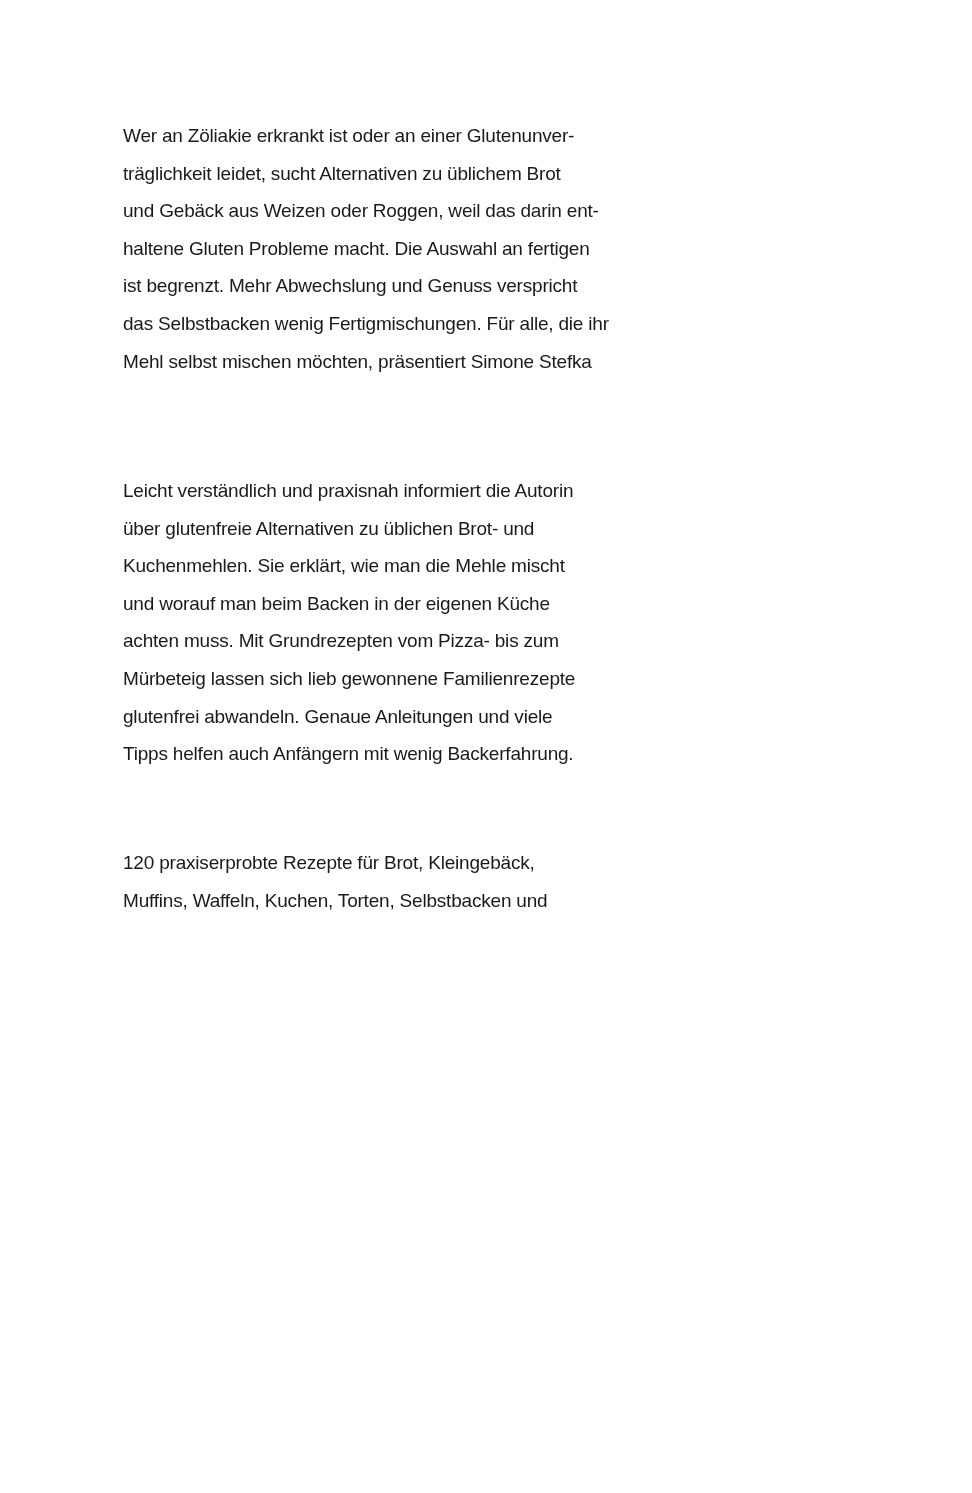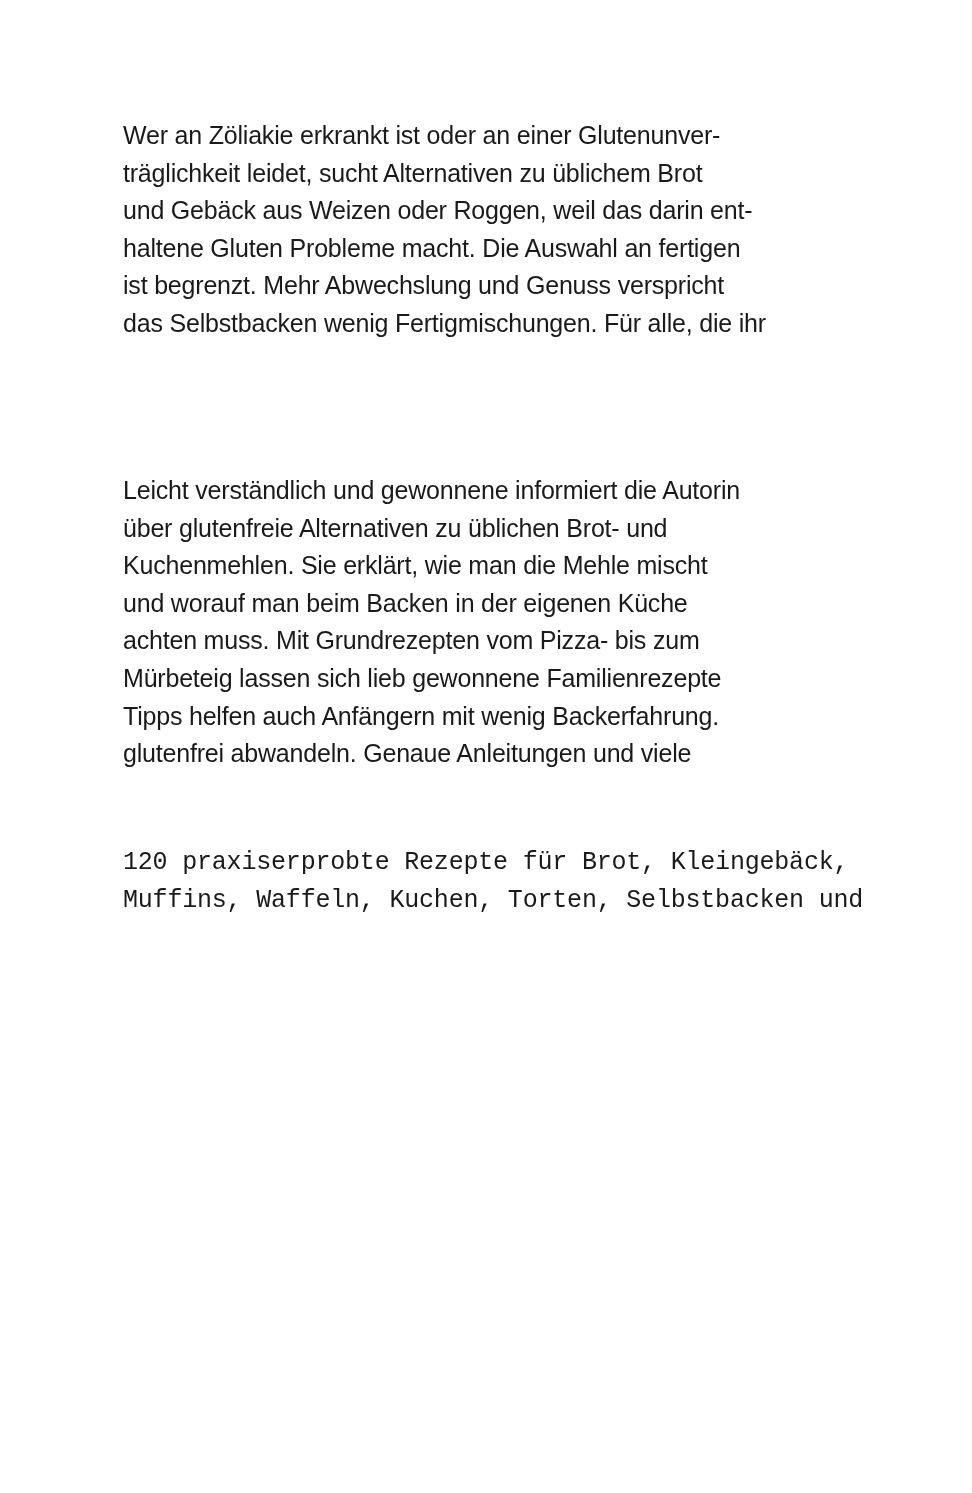--- a/index.html
+++ b/index.html
@@ -18,57 +18,58 @@
       left: 0; top: 0;
       width: 972px;
       height: 1493px;
       background: #ffffff;
     }
     .text-block {
       position: absolute;
       left: 123px;
       width: 760px;
       font-family: "Liberation Sans", "DejaVu Sans", sans-serif;
-      font-size: 25px;
+      font-size: 19px;
       color: #1a1a1a;
       letter-spacing: -0.2px;
     }
     .line {
       display: block;
       height: 37.6px;
       line-height: 37.6px;
       white-space: nowrap;
     }
     #para1 { top: 117px; }
     #para2 { top: 472px; }
-    #para3 { top: 844px; font-family: Liberation Mono, monospace; }
+    #para3 { top: 844px; }
   </style>
 </head>
 <body>
 
 <div class="page">
 
   <div class="text-block" id="para1">
     <span class="line">Wer an Zöliakie erkrankt ist oder an einer Glutenunver-</span>
     <span class="line">träglichkeit leidet, sucht Alternativen zu üblichem Brot</span>
     <span class="line">und Gebäck aus Weizen oder Roggen, weil das darin ent-</span>
     <span class="line">haltene Gluten Probleme macht. Die Auswahl an fertigen</span>
     <span class="line">ist begrenzt. Mehr Abwechslung und Genuss verspricht</span>
     <span class="line">das Selbstbacken wenig Fertigmischungen. Für alle, die ihr</span>
+    <span class="line">Mehl selbst mischen möchten, präsentiert Simone Stefka</span>
   </div>
 
   <div class="text-block" id="para2">
-    <span class="line">Leicht verständlich und gewonnene informiert die Autorin</span>
+    <span class="line">Leicht verständlich und praxisnah informiert die Autorin</span>
     <span class="line">über glutenfreie Alternativen zu üblichen Brot- und</span>
     <span class="line">Kuchenmehlen. Sie erklärt, wie man die Mehle mischt</span>
     <span class="line">und worauf man beim Backen in der eigenen Küche</span>
     <span class="line">achten muss. Mit Grundrezepten vom Pizza- bis zum</span>
     <span class="line">Mürbeteig lassen sich lieb gewonnene Familienrezepte</span>
+    <span class="line">glutenfrei abwandeln. Genaue Anleitungen und viele</span>
     <span class="line">Tipps helfen auch Anfängern mit wenig Backerfahrung.</span>
-    <span class="line">glutenfrei abwandeln. Genaue Anleitungen und viele</span>
   </div>
 
   <div class="text-block" id="para3">
     <span class="line">120 praxiserprobte Rezepte für Brot, Kleingebäck,</span>
     <span class="line">Muffins, Waffeln, Kuchen, Torten, Selbstbacken und</span>
   </div>
 
 </div>
 
 </body></html>

